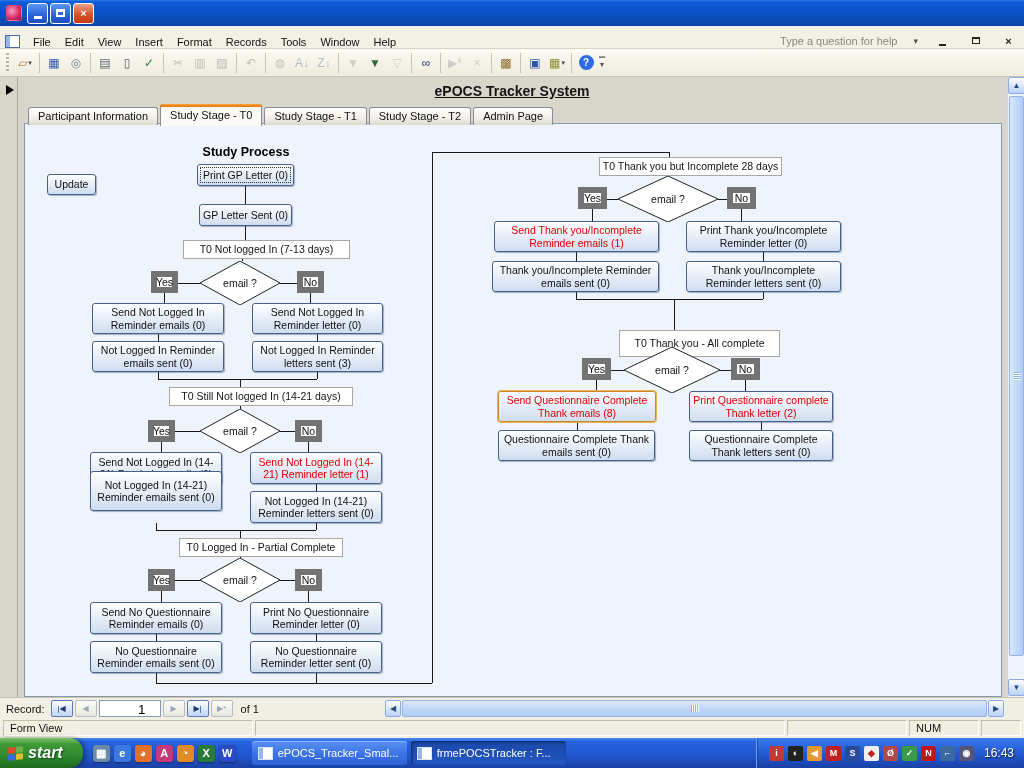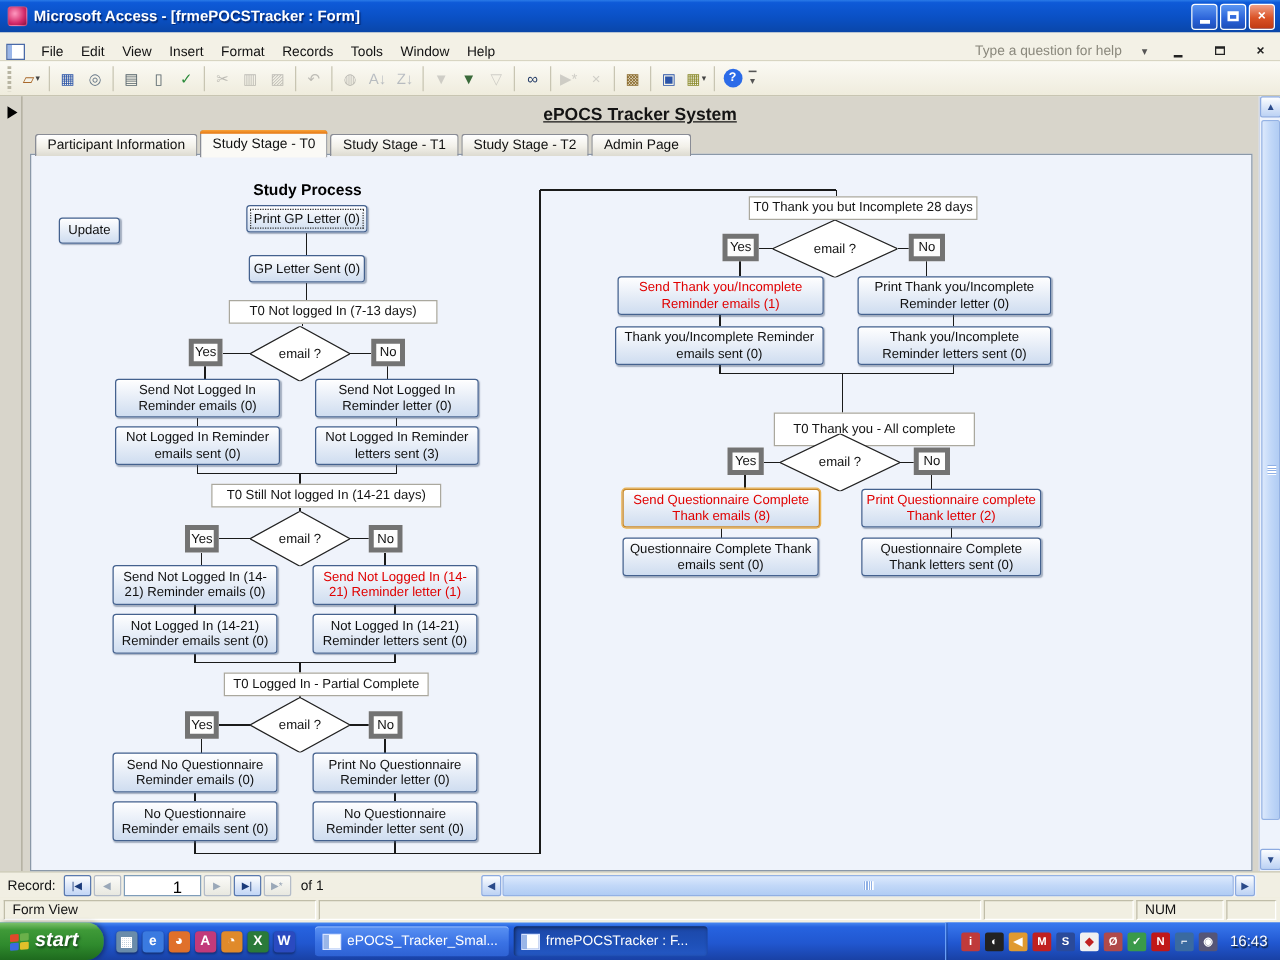--- a/index.html
+++ b/index.html
@@ -68,21 +68,21 @@
   .flow-nodes{position:absolute;left:0;top:0;width:1024px;height:768px;pointer-events:none;z-index:6;}
   .node{position:absolute;pointer-events:auto;display:flex;align-items:center;justify-content:center;
     text-align:center;line-height:1.18;font-size:10.5px;padding:1px 2px;}
   .node.button{border:1px solid #44618e;border-radius:3px;color:#101010;
     background:linear-gradient(180deg,#fefeff 0%,#e9eff8 45%,#cfddf0 100%);
     box-shadow:inset 0 1px 0 #fff,1px 1px 1px rgba(70,90,120,.45);cursor:default;}
   .node.button.red{color:#e00000;}
   .node.button.hl{border:1px solid #c8882a;box-shadow:0 0 0 1px #eab250,inset 0 1px 0 #fff;}
   .node.button.focus{outline:1px dotted #333;outline-offset:-4px;}
   .node.label{background:#fff;border:1px solid #aaa89e;color:#141414;margin-left:21px;}
-  .node.yesno{background:#fdfdfd;border:4px solid #737373;}
+  .node.yesno{background:#fdfdfd;border:6px solid #737373;}
   .node.decision{background:transparent;padding:0;}
   .node.decision svg{position:absolute;left:0;top:0;}
   .node.decision span{position:relative;z-index:1;}
   .flow-title{position:absolute;left:186px;top:145px;width:120px;text-align:center;
     font-size:12.5px;font-weight:bold;z-index:6;color:#000;}
 
   
   .vscroll{position:absolute;left:1007px;top:0;width:17px;height:620px;background:#eef3fc;border-left:1px solid #d0d8e8;}
   .sbtn{position:absolute;width:17px;height:17px;border:1px solid #8caae0;border-radius:2px;
     background:linear-gradient(180deg,#fdfeff,#d4e2f8 60%,#bcd2f4);display:flex;align-items:center;justify-content:center;
@@ -137,21 +137,20 @@
     color:#fff;font-size:9px;font-weight:bold;}
   .clock{color:#fff;font-size:12px;margin-left:6px;text-shadow:1px 1px 1px #123;}
 </style>
 </head>
 <body>
 
 <div class="screen">
 
   <div class="titlebar">
     <span class="app-icon"></span>
-    <span class="title">Microsoft Access - [frmePOCSTracker : Form]</span>
     <span class="winbtns">
       <span class="wbtn">
           <i class="glyph-min"></i>
         </span>
       <span class="wbtn">
           <i class="glyph-rest"></i>
         </span>
       <span class="wbtn close">×</span>
     </span>
   </div>
@@ -332,21 +331,21 @@
       <div class="node yesno" style="left: 148px; top: 420px; width: 27px; height: 22px;">Yes</div>
       <div class="node decision" style="left: 200px; top: 409px; width: 80px; height: 44px;">
         <svg width="80" height="44" viewBox="0 0 80 44">
           <polygon points="0,22 40,0 80,22 40,44" fill="#ffffff" stroke="#222" stroke-width="1"></polygon>
         </svg>
         <span>email ?</span>
       </div>
       <div class="node yesno" style="left: 295px; top: 420px; width: 27px; height: 22px;">No</div>
       <div class="node button" style="left: 90px; top: 452px; width: 132px; height: 32px;">Send Not Logged In (14-21) Reminder emails (0)</div>
       <div class="node button red" style="left: 250px; top: 452px; width: 132px; height: 32px;">Send Not Logged In (14-21) Reminder letter (1)</div>
-      <div class="node button" style="left: 90px; top: 491px; width: 132px; height: 32px;">Not Logged In (14-21) Reminder emails sent (0)</div>
+      <div class="node button" style="left: 90px; top: 471px; width: 132px; height: 40px;">Not Logged In (14-21) Reminder emails sent (0)</div>
       <div class="node button" style="left: 250px; top: 491px; width: 132px; height: 32px;">Not Logged In (14-21) Reminder letters sent (0)</div>
       <div class="node label" style="left: 158px; top: 538px; width: 164px; height: 19px;">T0 Logged In - Partial Complete</div>
       <div class="node yesno" style="left: 148px; top: 569px; width: 27px; height: 22px;">Yes</div>
       <div class="node decision" style="left: 200px; top: 558px; width: 80px; height: 44px;">
         <svg width="80" height="44" viewBox="0 0 80 44">
           <polygon points="0,22 40,0 80,22 40,44" fill="#ffffff" stroke="#222" stroke-width="1"></polygon>
         </svg>
         <span>email ?</span>
       </div>
       <div class="node yesno" style="left: 295px; top: 569px; width: 27px; height: 22px;">No</div>

